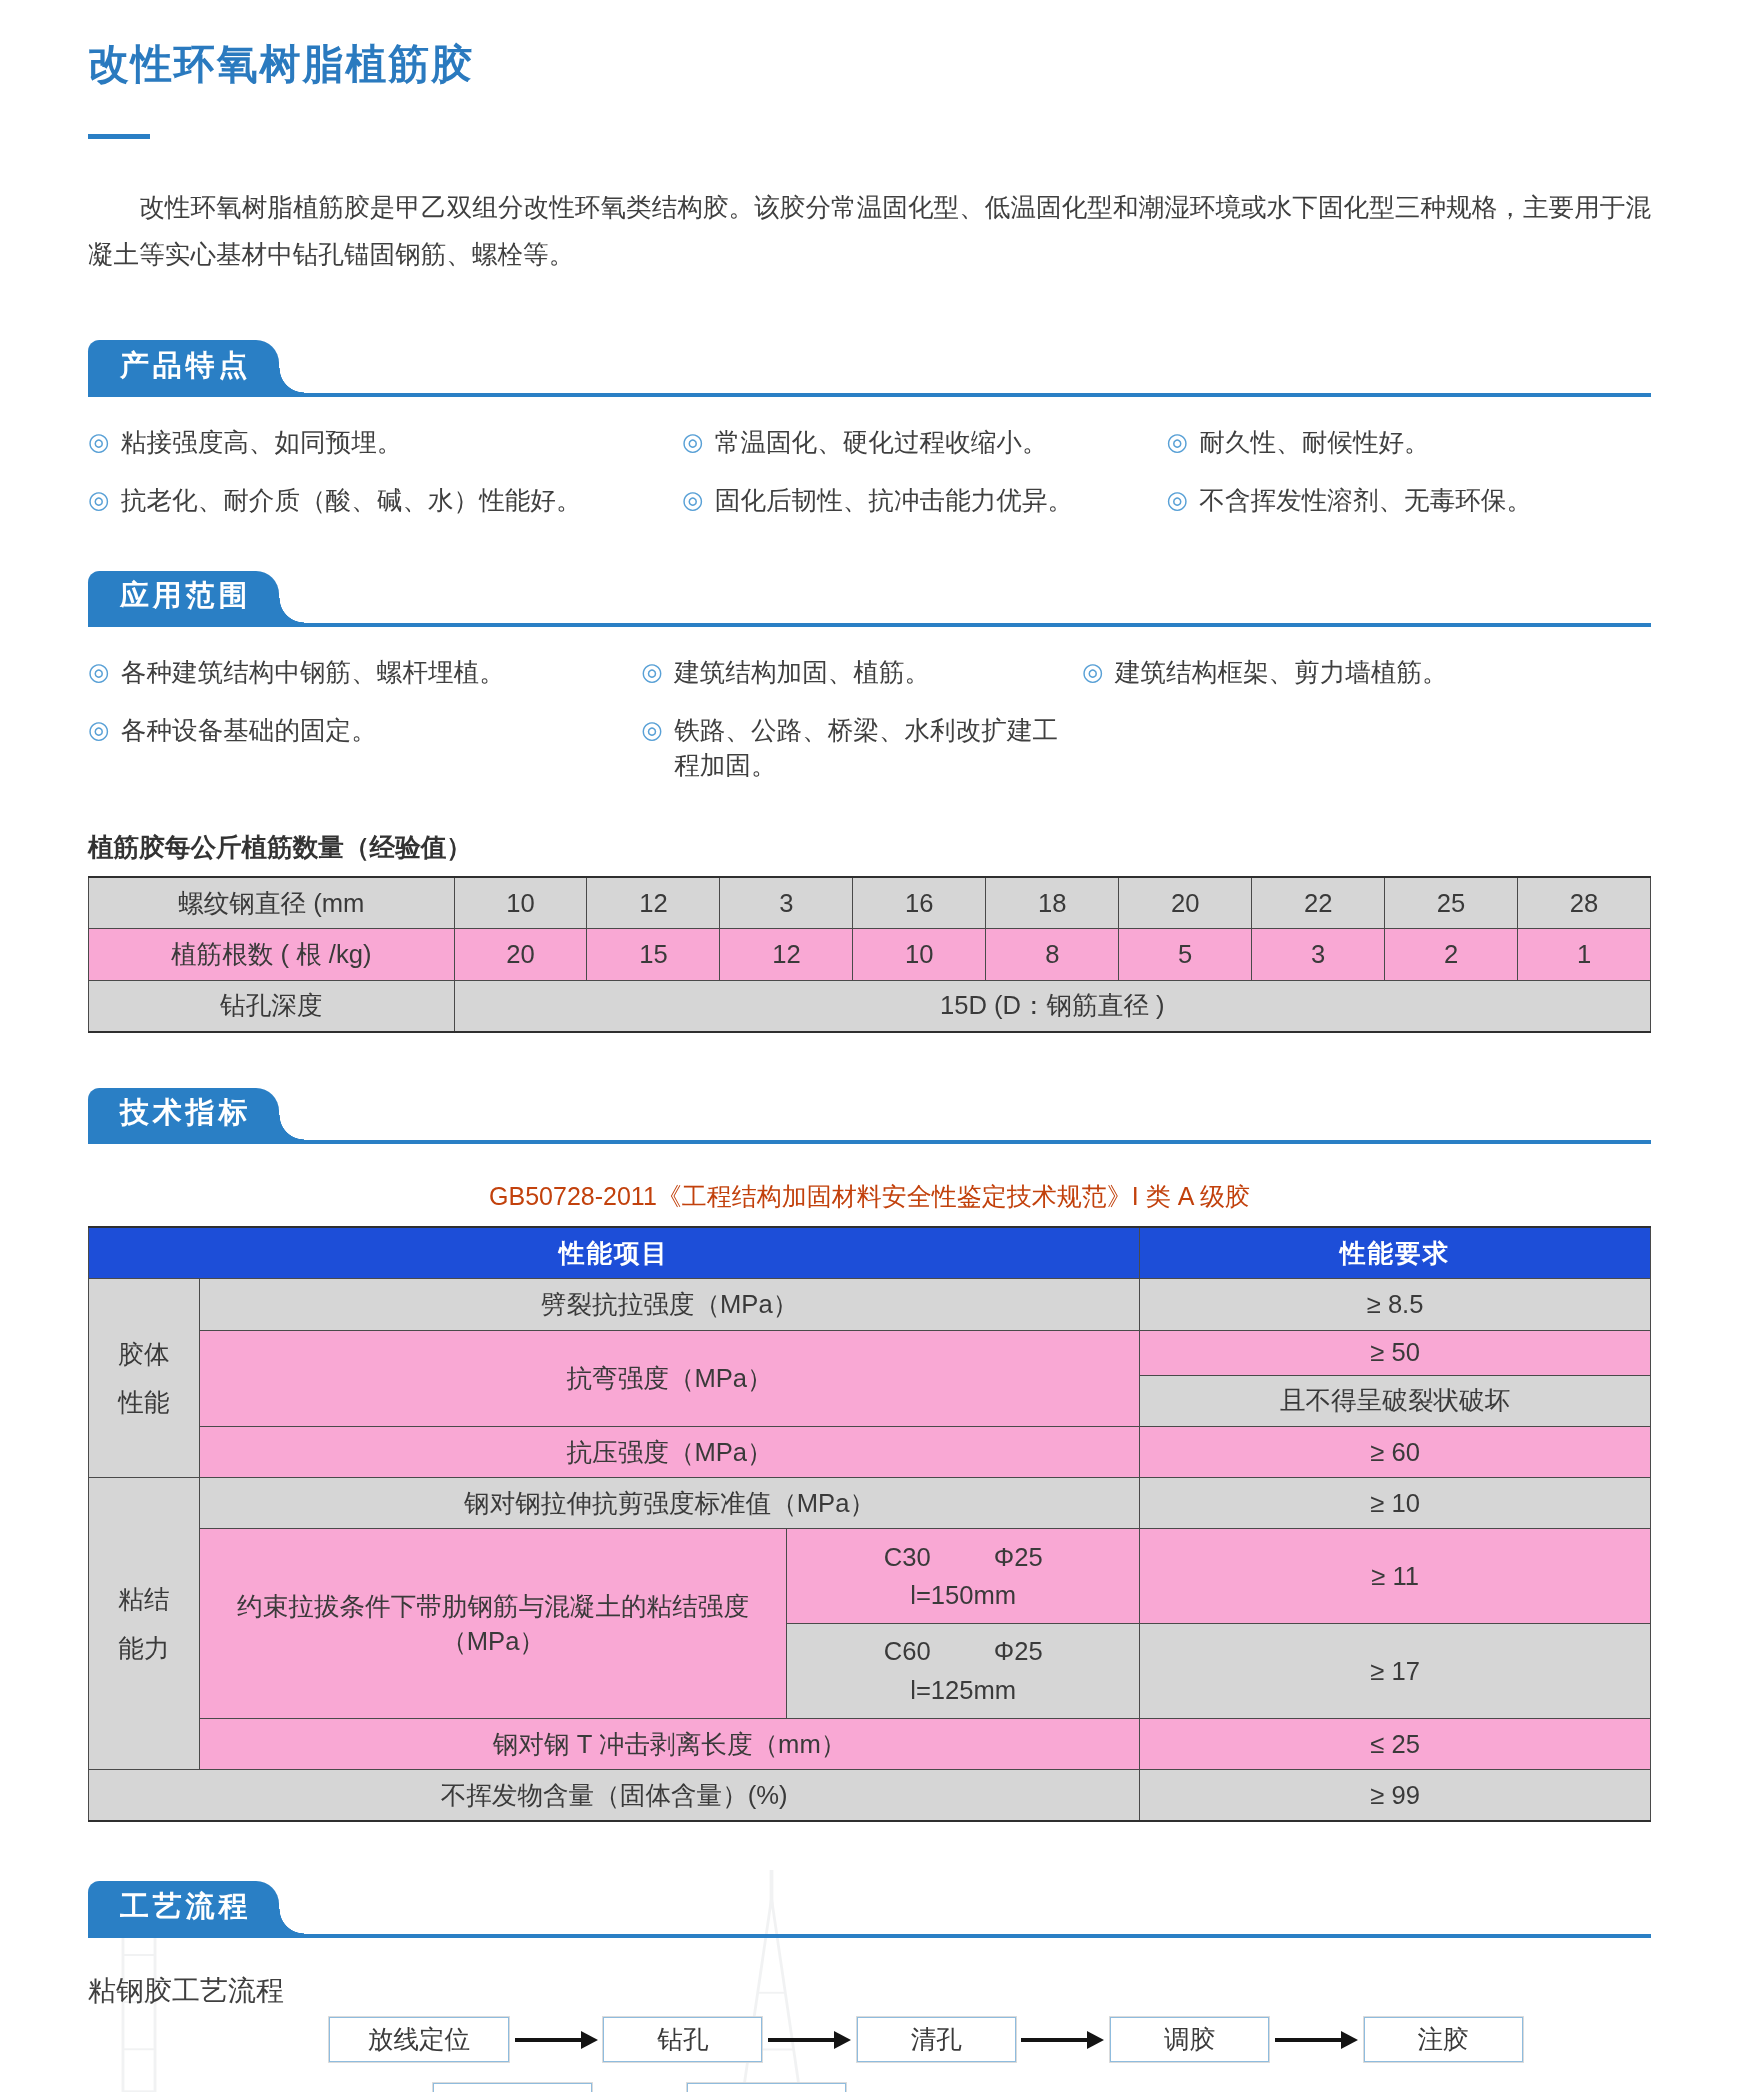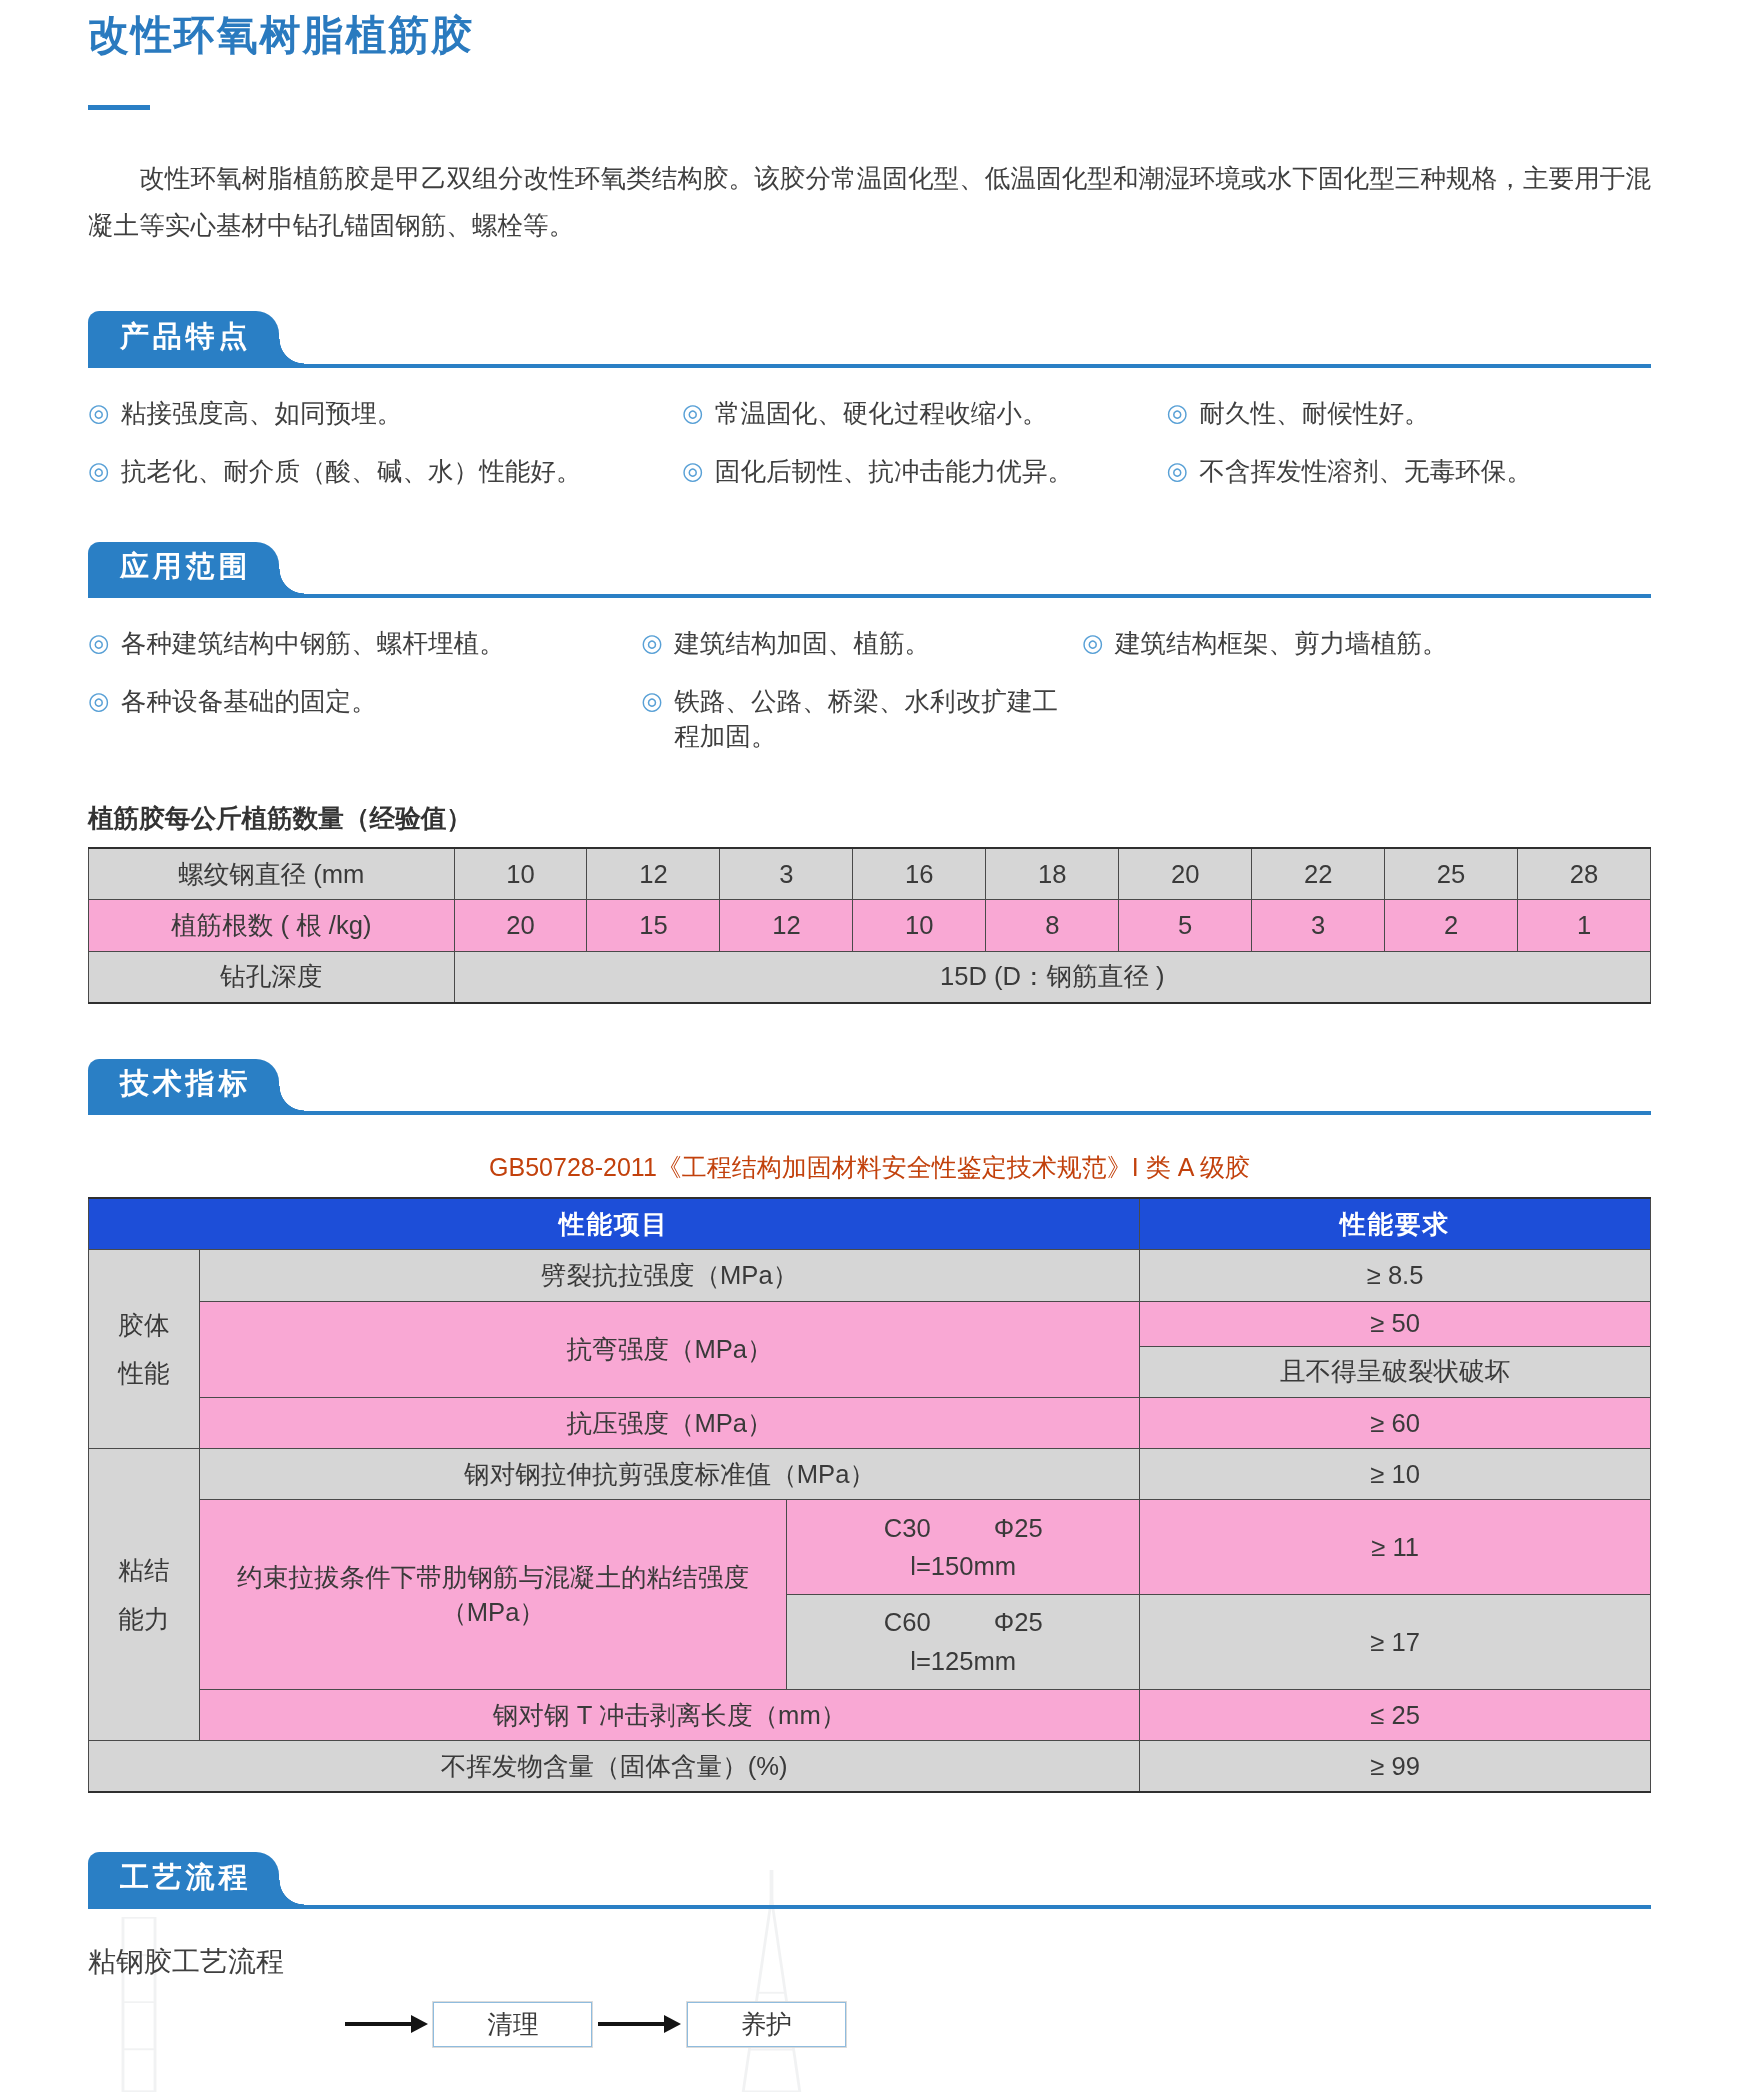--- a/index.html
+++ b/index.html
@@ -5,21 +5,21 @@
   * { margin:0; padding:0; box-sizing:border-box; }
   html,body { background:#ffffff; }
   body {
     width:1759px; height:2092px; position:relative; overflow:hidden;
     font-family:"Liberation Sans","DejaVu Sans",sans-serif;
     color:#3d3d3d;
   }
   .content { padding:0 108px 0 88px; position:relative; z-index:2; }
 
   
-  .page-title { padding-top:8px; font-size:41px; font-weight:bold; color:#2a7abf; letter-spacing:1.9px; }
+  .page-title { padding-top:37px; font-size:41px; font-weight:bold; color:#2a7abf; letter-spacing:1.9px; }
   .title-dash { margin-top:42px; width:62px; height:4.7px; background:#2a7fc5; }
   .intro { margin-top:45px; font-size:25.6px; line-height:1.85; text-align:justify; text-indent:2em; color:#3f3f3f; }
 
   
   .sec-header { margin-top:0; border-bottom:4.7px solid #2a7fc5; position:relative; }
   .badge {
     position:relative; display:inline-block; background:#2a7fc5; color:#fff;
     font-size:29px; font-weight:bold; letter-spacing:3.8px;
     padding:8.5px 28px 10.4px 32px; border-radius:11.4px 23px 0 0; line-height:1.15;
   }
@@ -278,20 +278,43 @@
     </table>
 
   <div class="sec-header mt-process">
     <div class="badge">
       <span>工艺流程</span>
     </div>
   </div>
   <div class="flow-subtitle">粘钢胶工艺流程</div>
 
   <div class="flow">
+    <div class="flow-row flow-row1">
+      <div class="fbox wide">放线定位</div>
+      <div class="arrow">
+          <div class="shaft"></div>
+          <div class="head"></div>
+        </div>
+      <div class="fbox">钻孔</div>
+      <div class="arrow">
+          <div class="shaft"></div>
+          <div class="head"></div>
+        </div>
+      <div class="fbox">清孔</div>
+      <div class="arrow">
+          <div class="shaft"></div>
+          <div class="head"></div>
+        </div>
+      <div class="fbox">调胶</div>
+      <div class="arrow">
+          <div class="shaft"></div>
+          <div class="head"></div>
+        </div>
+      <div class="fbox">注胶</div>
+    </div>
     <div class="flow-row flow-row2">
       <div class="arrow">
           <div class="shaft"></div>
           <div class="head"></div>
         </div>
       <div class="fbox">清理</div>
       <div class="arrow">
           <div class="shaft"></div>
           <div class="head"></div>
         </div>

